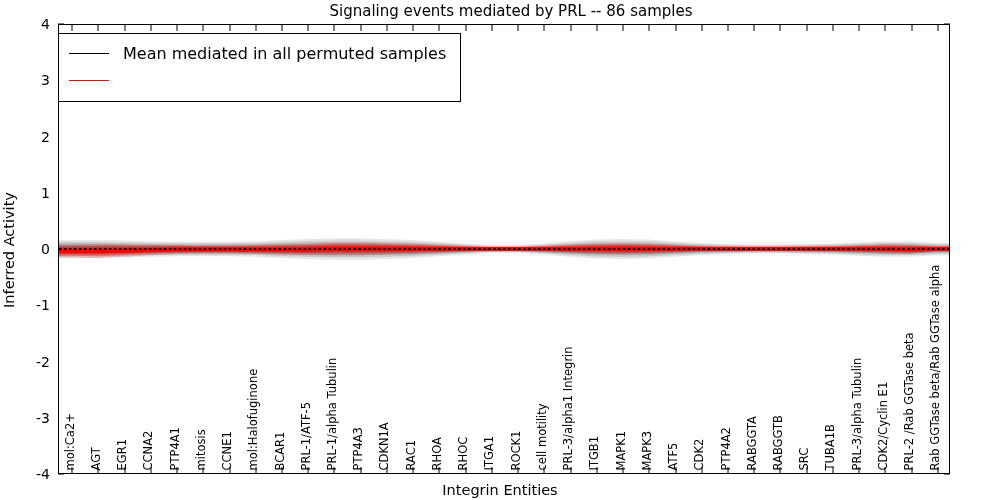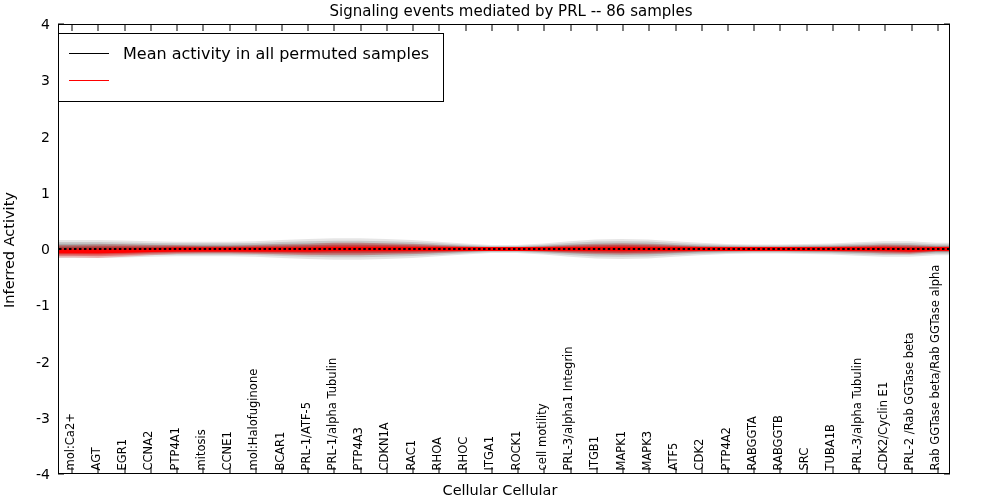--- a/index.html
+++ b/index.html
@@ -231,25 +231,25 @@
       <div class="xtick-label" style="left: 757.735px; bottom: 30px;">RABGGTA</div>
       <div class="xtick-label" style="left: 783.971px; bottom: 30px;">RABGGTB</div>
       <div class="xtick-label" style="left: 810.206px; bottom: 30px;">SRC</div>
       <div class="xtick-label" style="left: 836.441px; bottom: 30px;">TUBA1B</div>
       <div class="xtick-label" style="left: 862.676px; bottom: 30px;">PRL-3/alpha Tubulin</div>
       <div class="xtick-label" style="left: 888.912px; bottom: 30px;">CDK2/Cyclin E1</div>
       <div class="xtick-label" style="left: 915.147px; bottom: 30px;">PRL-2 /Rab GGTase beta</div>
       <div class="xtick-label" style="left: 941.382px; bottom: 30px;">Rab GGTase beta/Rab GGTase alpha</div>
     </div>
 
-<div class="xlabel">Cellular Cellular</div>
+<div class="xlabel">Integrin Entities</div>
 
 <div class="legend">
   <div class="legend-row">
     <span class="legend-line"></span>
-    <span class="legend-text">Mean activity in all permuted samples</span>
+    <span class="legend-text">Mean mediated in all permuted samples</span>
   </div>
   <div class="legend-row">
     <span class="legend-line red"></span>
   </div>
 </div>
 
 </div>
 
 </body></html>

